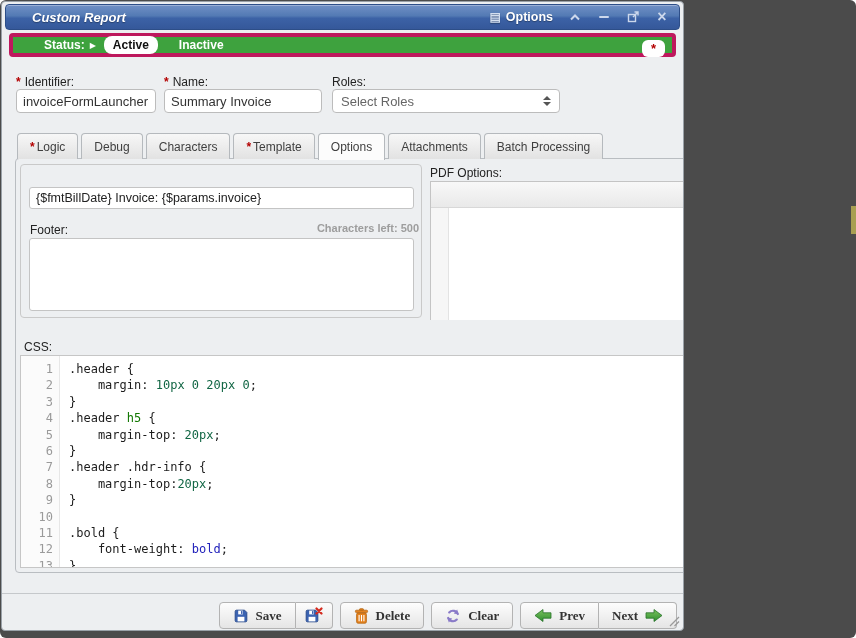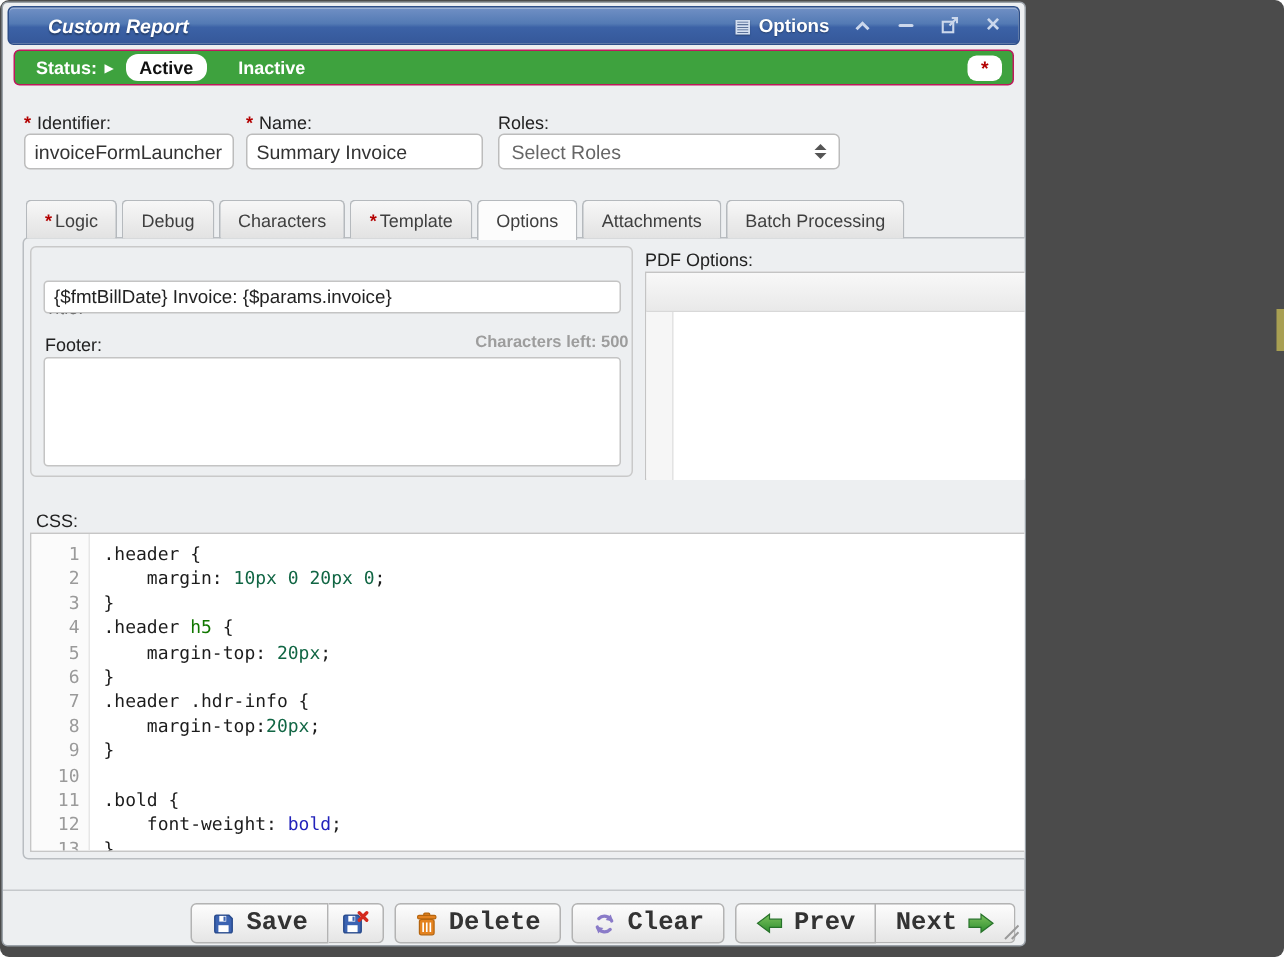--- a/index.html
+++ b/index.html
@@ -24,22 +24,22 @@
   .options-menu { display:flex; align-items:center; gap:5px; color:#fff; font-size:12.5px;
                   font-weight:bold; text-shadow:0 1px 1px #27416e; cursor:pointer; }
   .options-menu .glyph { font-size:12px; color:#d4dff0; }
   .tb-icon { display:inline-flex; align-items:center; justify-content:center; width:14px;
              height:14px; color:#ccd8ec; cursor:pointer; }
   .minus-bar { width:10px; height:2px; background:#ccd8ec; border-radius:1px; }
   .close-glyph { font-size:16px; font-weight:bold; line-height:10px; }
 
   
   .status-bar { position:absolute; left:7px; top:31px; right:7px; height:24px;
-                background:#3ea23e; border:1px solid #be185d; border-radius:4px;
-                display:flex; align-items:center; padding-left:14px; }
+                background:#3ea23e; border:4px solid #be185d; border-radius:4px;
+                display:flex; align-items:center; padding-left:31px; }
   .status-label { color:#fff; font-size:12px; font-weight:bold; }
   .status-arrow { color:#fff; font-size:8px; margin:0 8px 0 5px; }
   .status-pill { font-size:12px; padding:2px 9px; border-radius:8px; cursor:pointer; }
   .status-pill.active { background:#fff; color:#111; font-weight:600; }
   .status-pill.inactive { background:transparent; color:#fff; font-weight:bold; margin-left:12px; }
   .status-req { position:absolute; right:7px; top:3px; width:23px; height:17px; background:#fff;
                 border-radius:6px; display:flex; align-items:center; justify-content:center;
                 color:#b30000; font-weight:bold; font-size:13px; line-height:17px; cursor:pointer; }
 
   
@@ -116,22 +116,22 @@
   .scroll-up { top:1px; } .scroll-down { bottom:1px; }
   .scroll-thumb { position:absolute; left:2px; top:15px; width:11px; height:168px; background:#c9c9c9;
                   border:1px solid #aeaeae; border-radius:1px; cursor:grab; }
 
   
   .footer-sep { position:absolute; left:0; right:0; top:591px; border-top:1px solid #c5c8cb; }
   .footer-toolbar { position:absolute; right:6px; top:600px; display:flex; gap:7px; }
   .btn-group { display:flex; }
   .btn { height:27px; display:flex; align-items:center; justify-content:center; gap:7px;
          padding:0 13px; background:linear-gradient(#fdfdfd,#e5e5e5); border:1px solid #b3b3b3;
-         border-radius:4px; font-size:17px; font-weight:bold; color:#333; cursor:pointer;
-         font-family:Liberation Mono, monospace; }
+         border-radius:4px; font-size:13px; font-weight:bold; color:#333; cursor:pointer;
+         font-family:Liberation Serif, serif; }
   .btn-group .btn:first-child { border-radius:4px 0 0 4px; }
   .btn-group .btn:last-child { border-radius:0 4px 4px 0; border-left:none; }
   .btn.icon-only { padding:0 9px; }
 
   .resize-grip { position:absolute; right:3px; bottom:3px; }
 
   svg { display:block; }
 </style>
 </head>
 <body>

